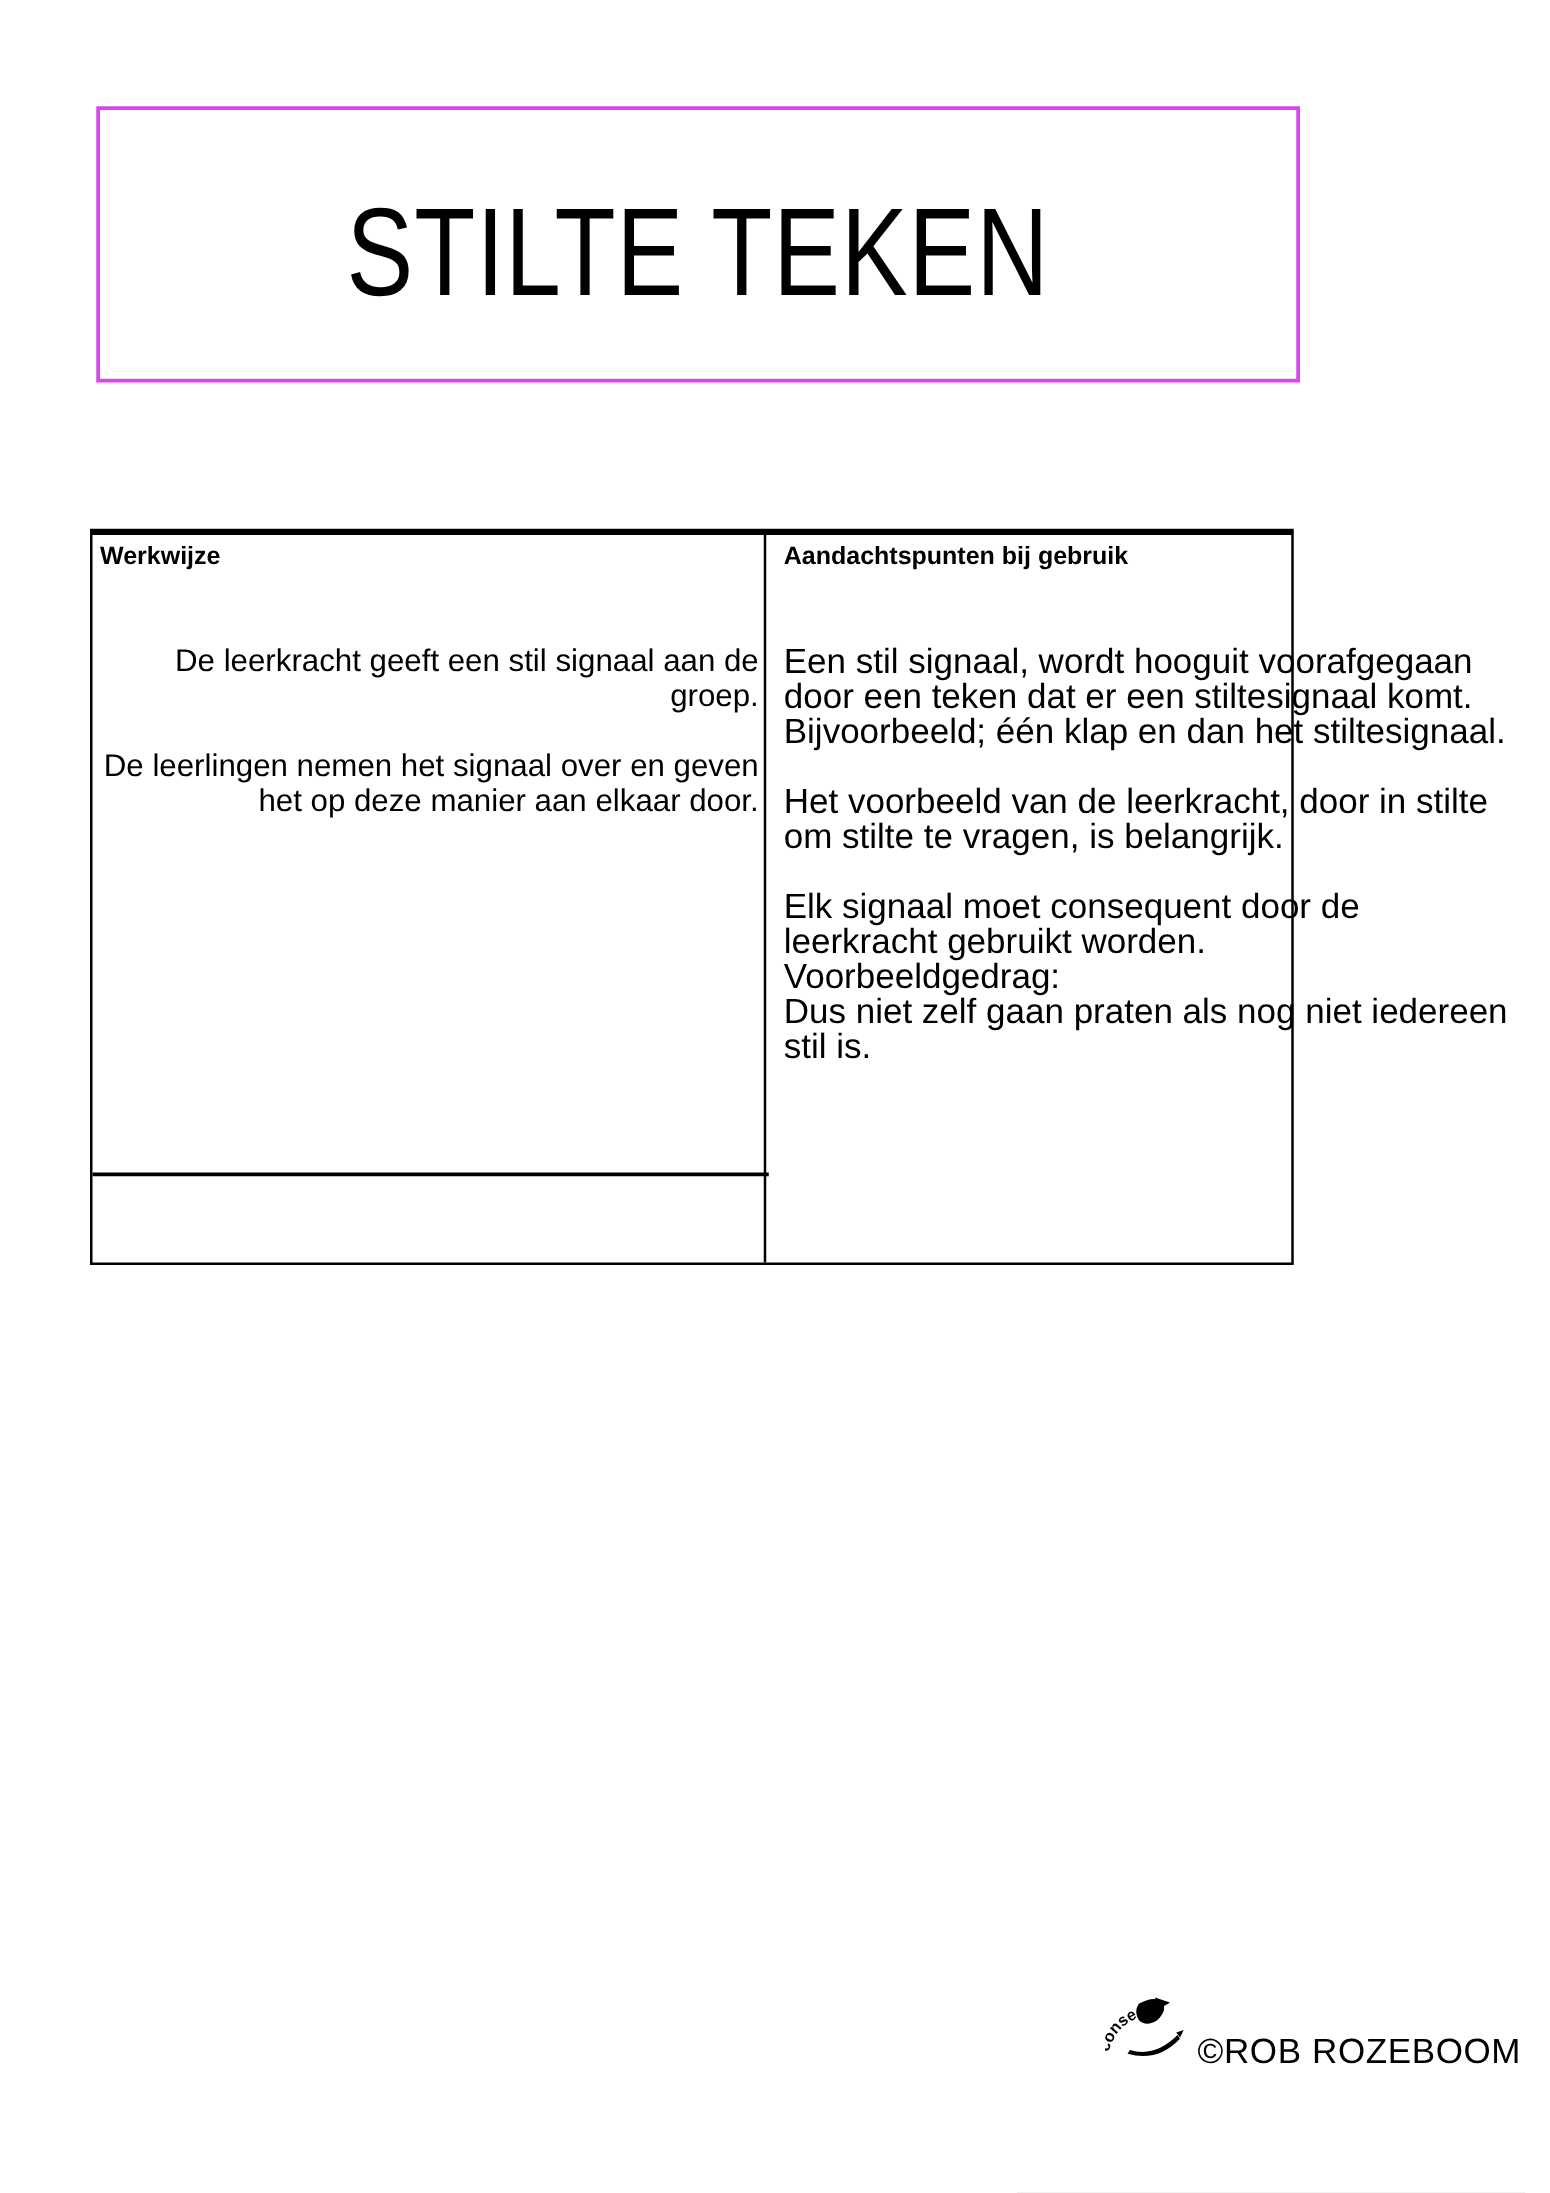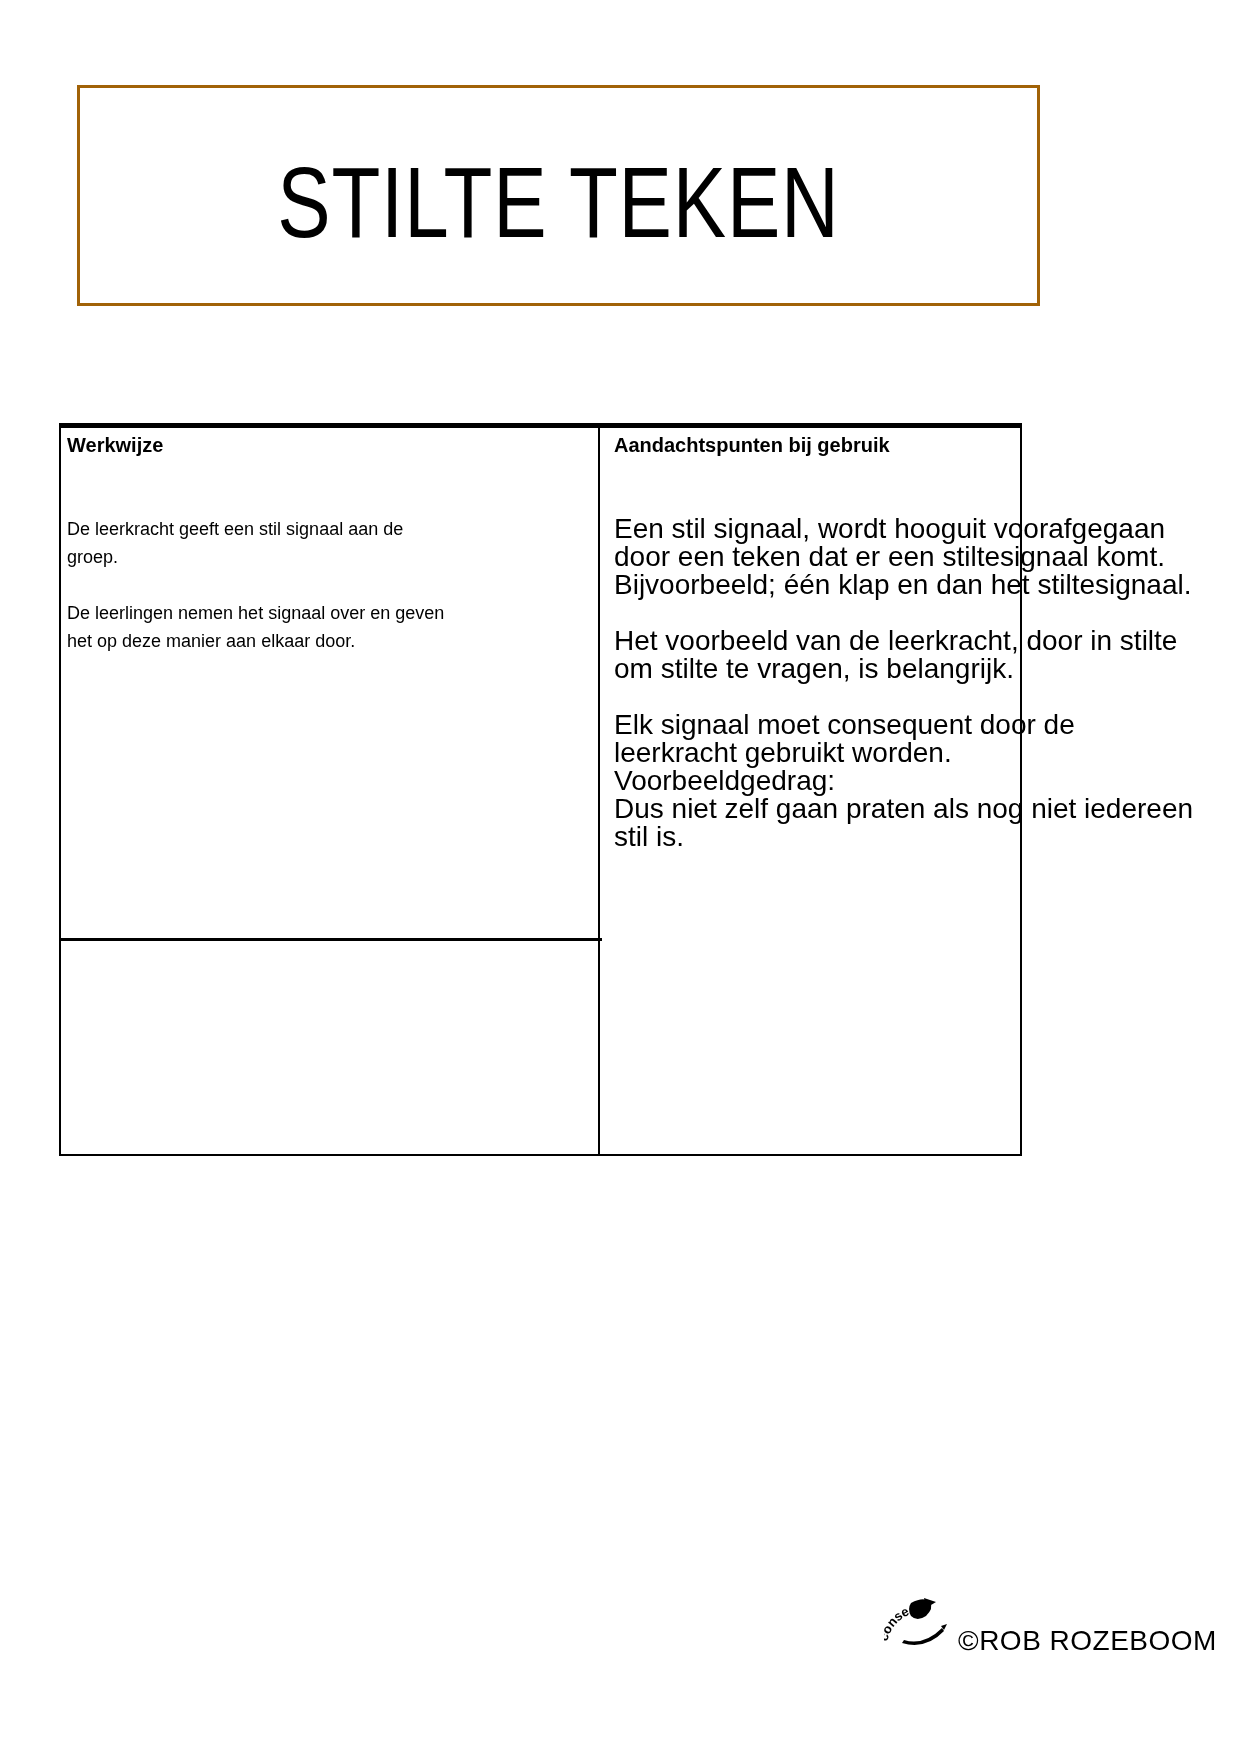--- a/index.html
+++ b/index.html
@@ -15,42 +15,42 @@
     overflow: hidden;
   }
 
   
   .title-box {
     position: absolute;
     left: 77px;
     top: 85px;
     width: 963px;
     height: 221px;
-    border: 3px solid #a16207;
+    border: 3px solid #d946ef;
     display: flex;
     align-items: center;
     justify-content: center;
   }
   .title-text {
     font-size: 100px;
     font-weight: 400;
     letter-spacing: 1px;
     white-space: nowrap;
     transform: scaleX(0.80);
     transform-origin: center center;
     padding-top: 14px;
   }
 
   
   .doc-table {
     position: absolute;
-    left: 59px;
+    left: 72px;
     top: 423px;
     width: 963px;
-    height: 733px;
+    height: 589px;
     border: 2px solid #000000;
     border-top-width: 5px;
     text-decoration: underline;
   }
   .doc-col {
     position: absolute;
     top: 0;
     bottom: 0;
     padding: 4px 4px 0 6px;
   }
@@ -64,21 +64,21 @@
     right: 0;
     padding-left: 12px;
   }
   .col-header {
     font-size: 20px;
     font-weight: 700;
     line-height: 24px;
     padding-top: 1px;
   }
   .paragraphs { margin-top: 58px; }
-  .doc-col-left  .paragraphs { font-size: 18px; line-height: 28px; }
+  .doc-col-left  .paragraphs { font-size: 25px; line-height: 28px; text-align: right; }
   .doc-col-right .paragraphs { font-size: 28px; line-height: 28px; }
   .paragraphs p {
     white-space: pre;
     margin: 0 0 28px 0;
   }
   .left-cell-rule {
     position: absolute;
     left: 0;
     top: 510px;
     width: 541px;

